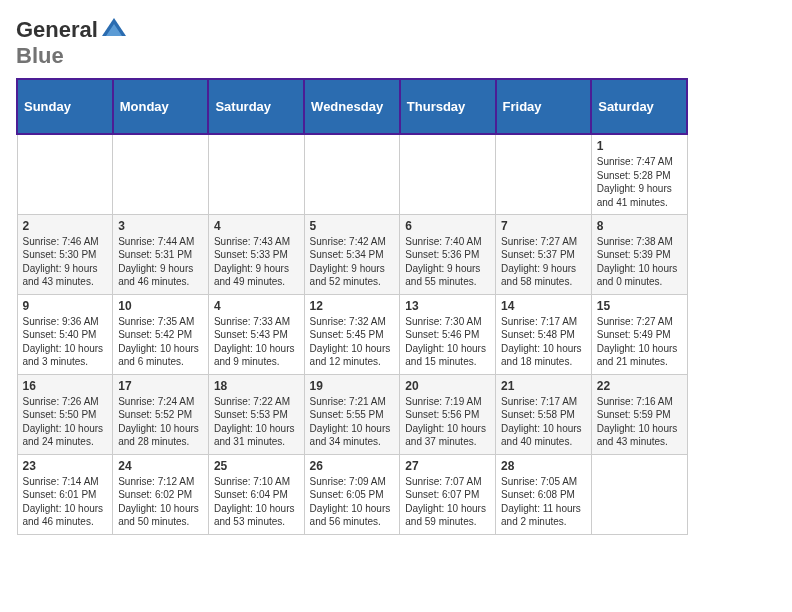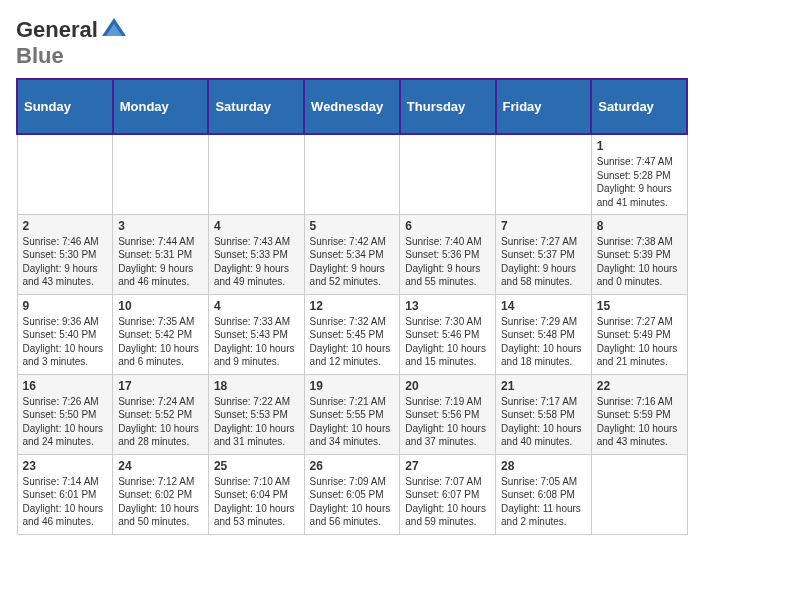--- a/index.html
+++ b/index.html
@@ -227,21 +227,21 @@
           </td>
           <td>
             <div class="day-number">13</div>
             <div class="day-info">Sunrise: 7:30 AM
 Sunset: 5:46 PM
 Daylight: 10 hours
 and 15 minutes.</div>
           </td>
           <td>
             <div class="day-number">14</div>
-            <div class="day-info">Sunrise: 7:29 AM
+            <div class="day-info">Sunrise: 7:17 AM
 Sunset: 5:48 PM
 Daylight: 10 hours
 and 18 minutes.</div>
           </td>
           <td>
             <div class="day-number">15</div>
             <div class="day-info">Sunrise: 7:27 AM
 Sunset: 5:49 PM
 Daylight: 10 hours
 and 21 minutes.</div>

